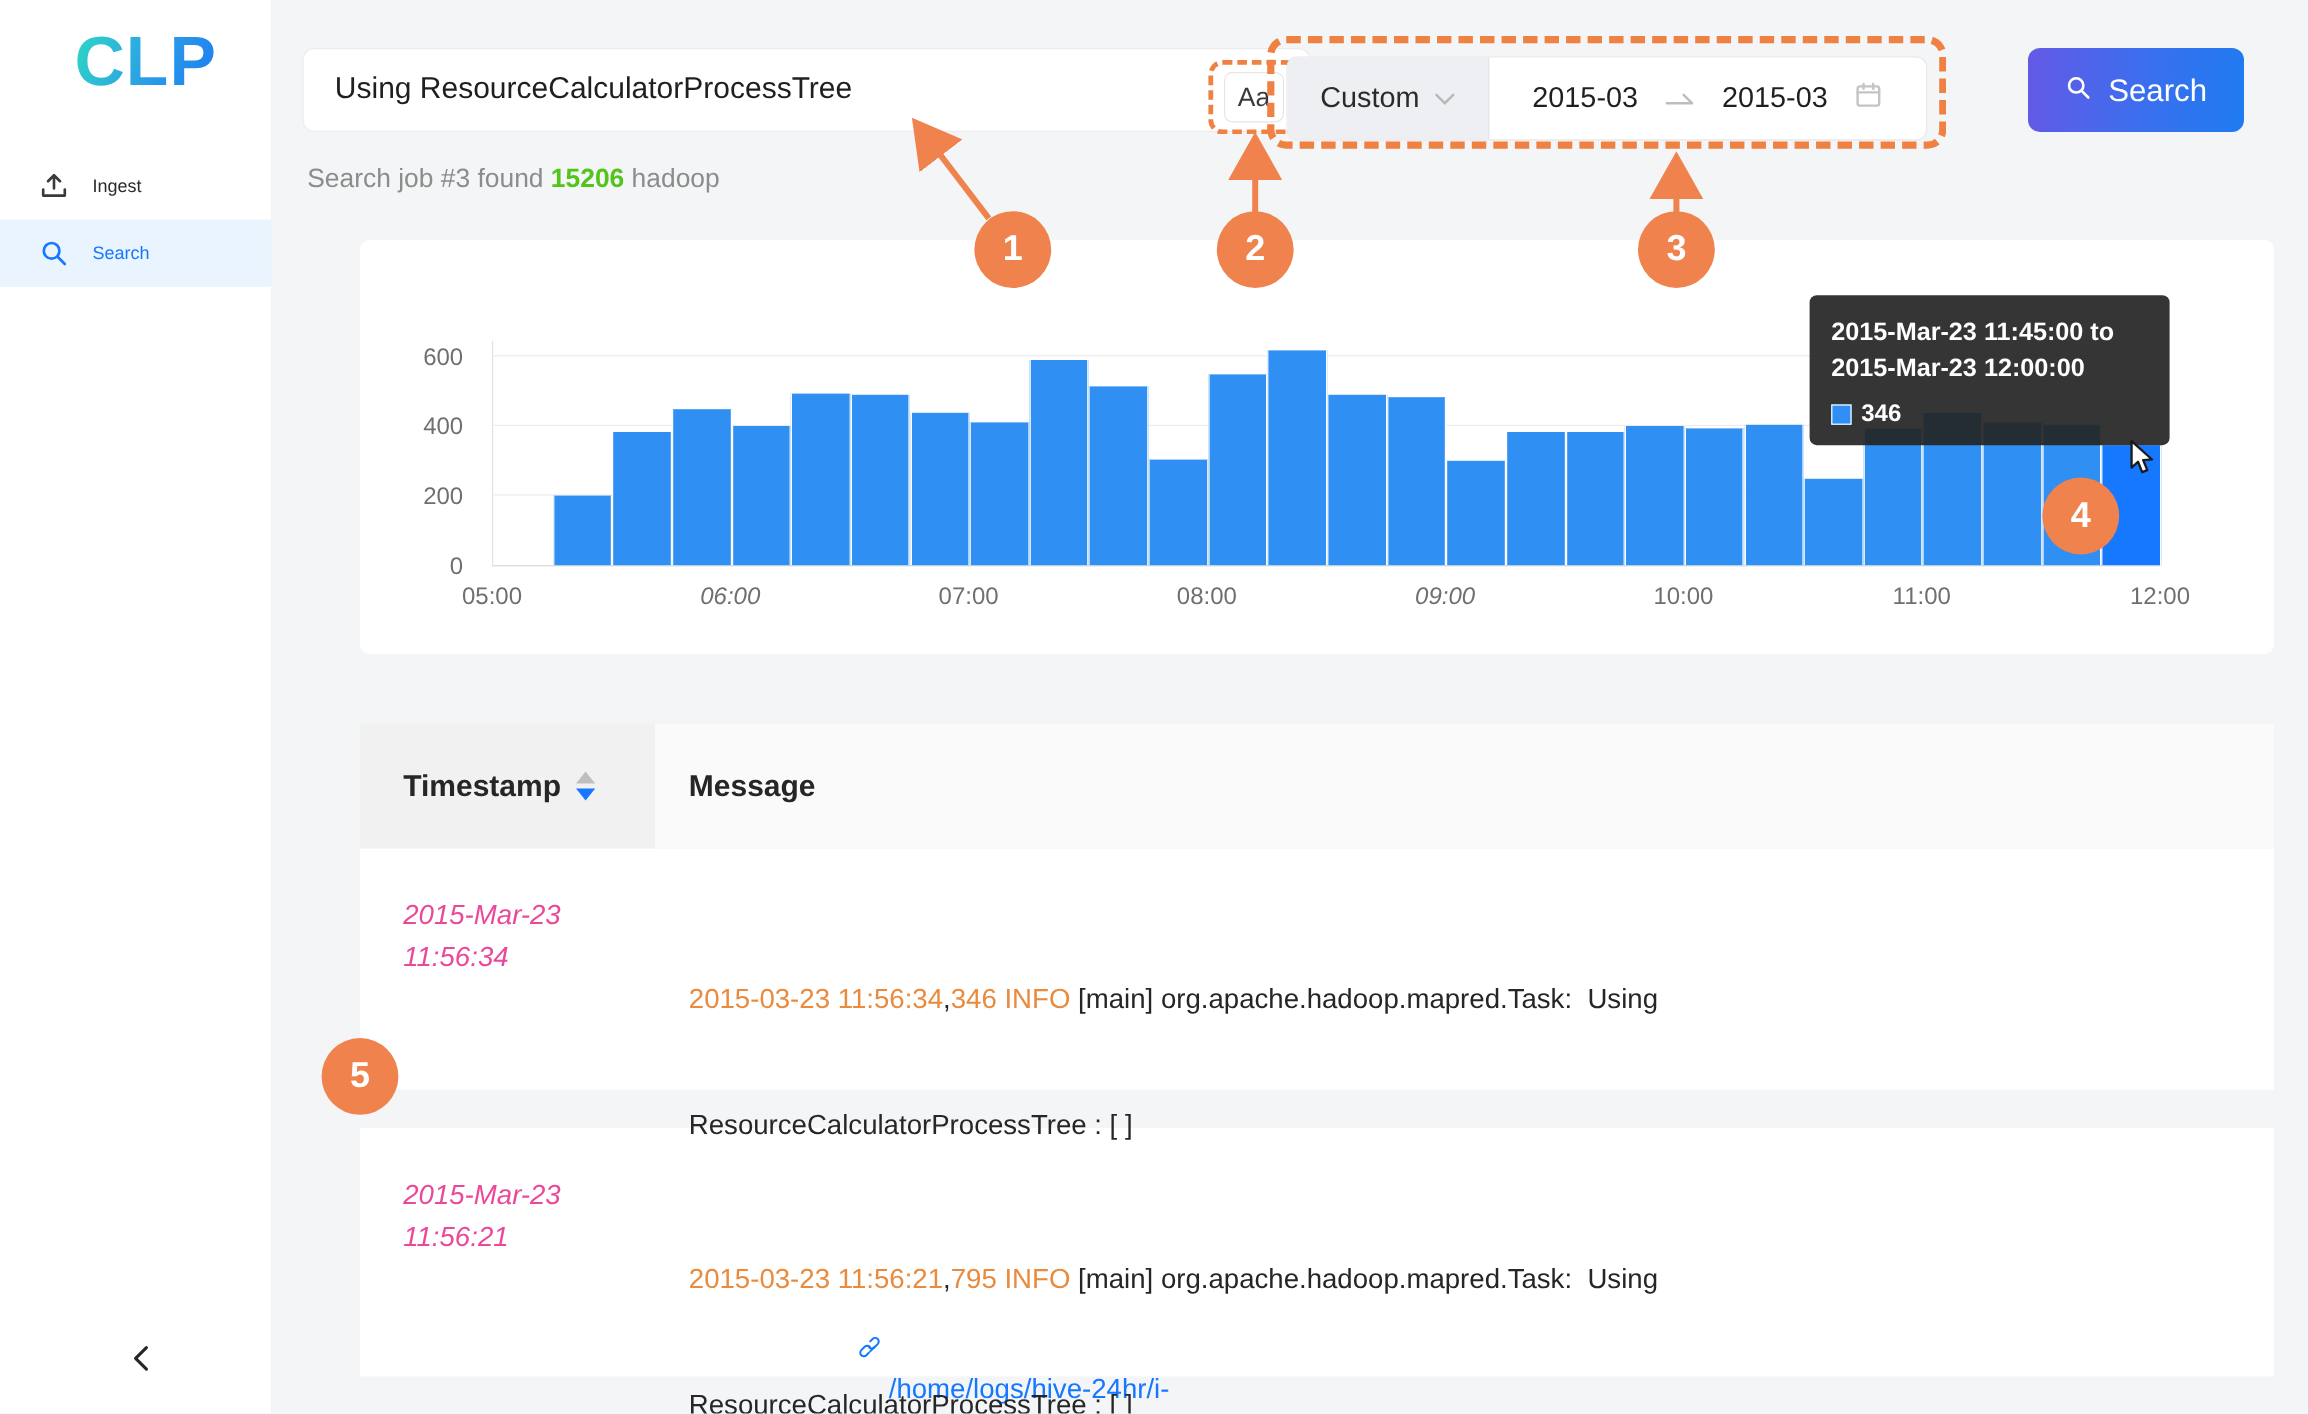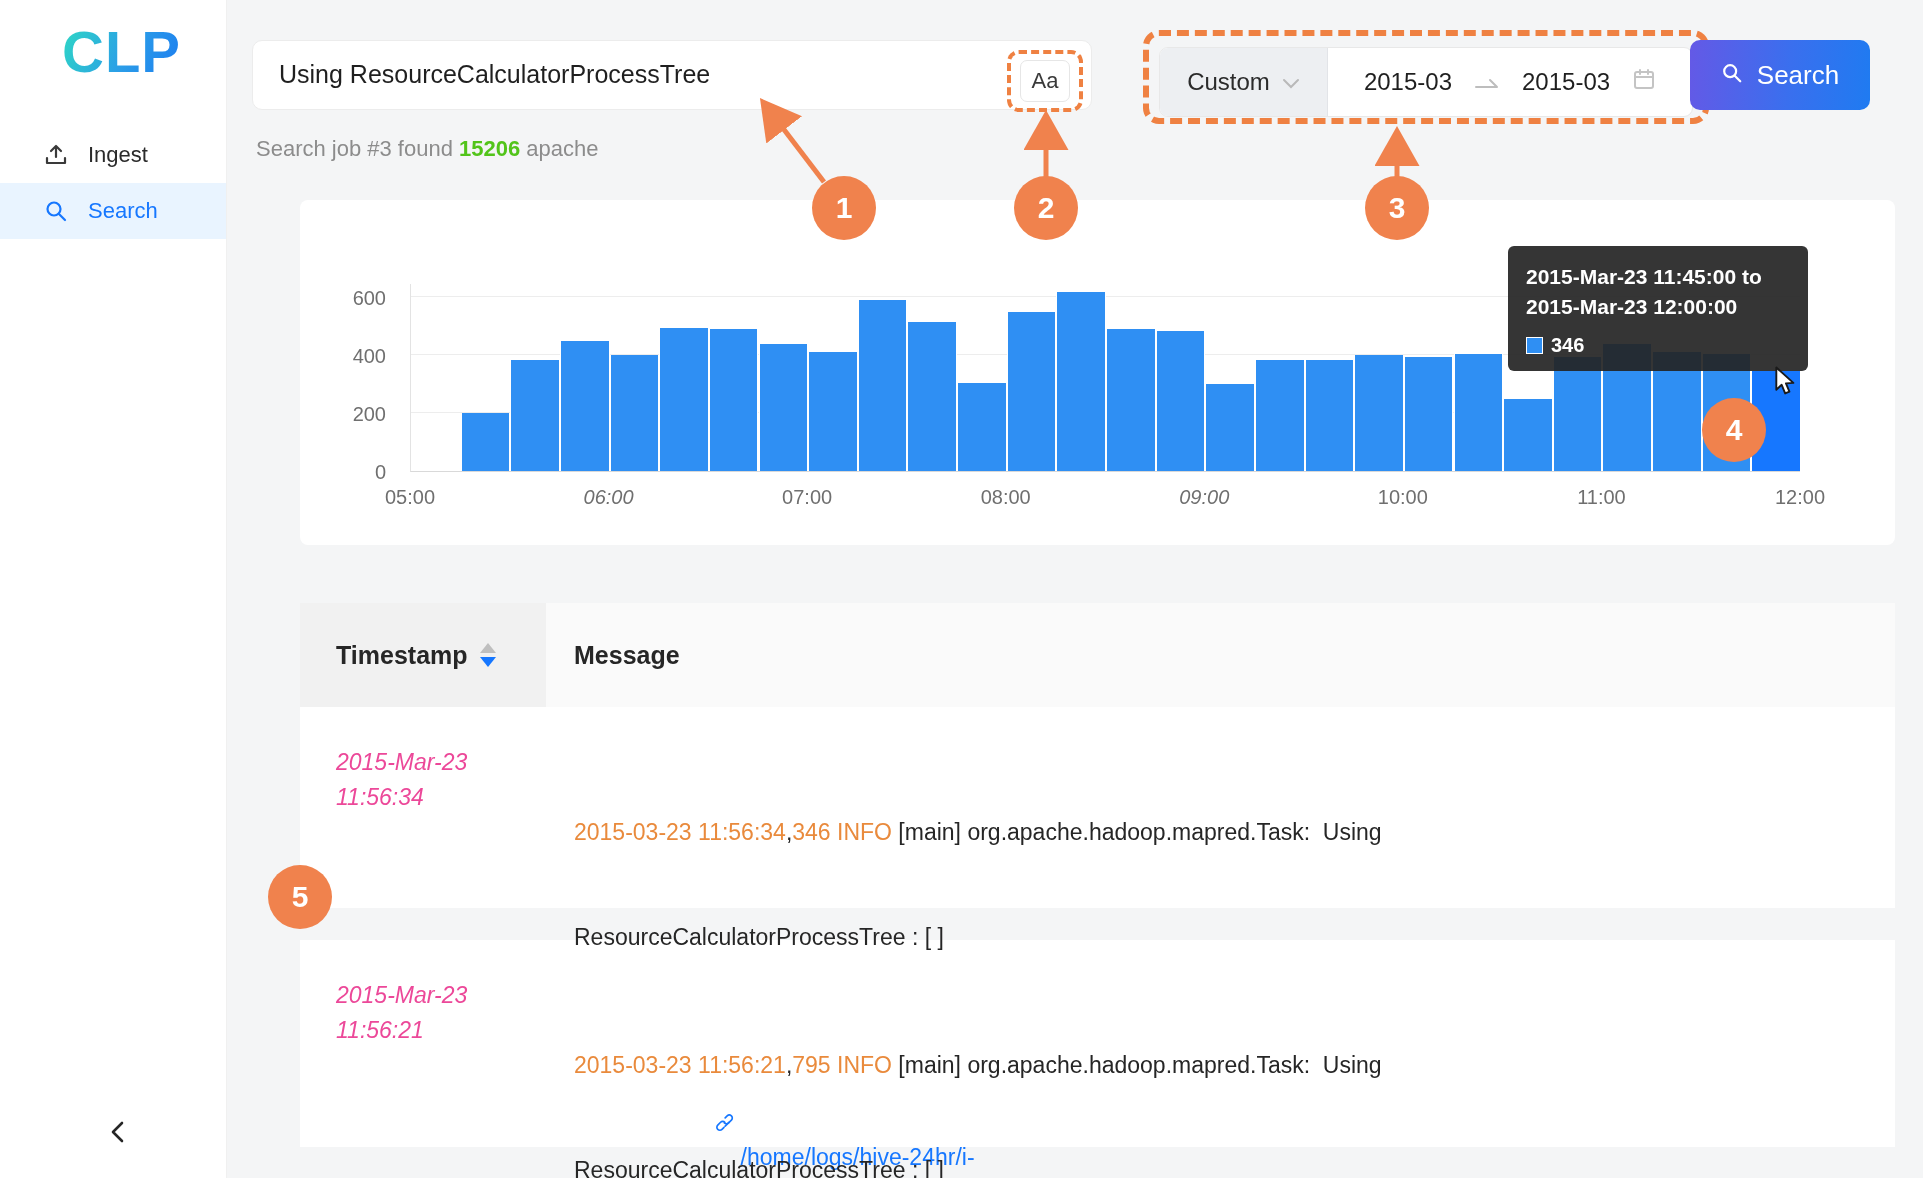--- a/index.html
+++ b/index.html
@@ -8,36 +8,36 @@
   .app { position:relative; width:1923px; height:1178px; }
 
   
   .sidebar { position:absolute; left:0; top:0; width:227px; height:1178px;
     background:#ffffff; border-right:1px solid #f0f0f0; z-index:5; }
   .logo { margin:18px 0 0 62px; font-size:58px; font-weight:700; letter-spacing:1px;
     background:linear-gradient(115deg,#2ed5c6 5%,#2b9de8 55%,#1c7df0 95%);
     -webkit-background-clip:text; background-clip:text; color:transparent; display:inline-block; }
   .nav { margin-top:42px; }
   .nav-item { height:56px; display:flex; align-items:center; gap:20px;
-    padding-left:44px; font-size:22px; color:#2b2b2b; cursor:pointer; }
+    padding-left:33px; font-size:15px; color:#2b2b2b; cursor:pointer; }
   .nav-item.active { background:#e9f4ff; color:#1677ff; }
   .nav-item .nicon { width:24px; height:24px; display:inline-flex; }
   .collapse-btn { position:absolute; left:100px; bottom:26px; width:36px; height:36px;
     display:flex; align-items:center; justify-content:center; cursor:pointer; }
 
   
   .search-input { position:absolute; left:252px; top:40px; width:840px; height:70px;
     background:#fff; border:1px solid #ececec; border-radius:10px; z-index:10; }
   .query-text { position:absolute; left:26px; top:19px; font-size:25px; color:#1f1f1f; white-space:nowrap; }
   .case-dotted { position:absolute; right:8px; top:9px; width:76px; height:62px;
     border:4px dashed #ef8142; border-radius:12px; display:flex; align-items:center; justify-content:center; }
   .case-btn { width:50px; height:42px; background:#fff; border:1px solid #e6e6e6; border-radius:7px;
     font-size:22px; color:#3a3a3a; display:flex; align-items:center; justify-content:center; cursor:pointer; }
 
-  .range-dotted { position:absolute; left:1143px; top:30px; width:566px; height:94px;
+  .range-dotted { position:absolute; left:1056px; top:30px; width:566px; height:94px;
     border:6px dashed #ef8142; border-radius:16px; z-index:10; }
   .range-control { position:absolute; left:10px; top:11px; width:534px; height:70px;
     background:#fff; border:1px solid #e8e8e8; border-radius:9px; display:flex; overflow:hidden; }
   .preset-seg { width:168px; background:#edeff2; border-right:1px solid #e2e4e8;
     display:flex; align-items:center; justify-content:center; gap:12px;
     font-size:24px; color:#2b2b2b; cursor:pointer; }
   .date-seg { flex:1; display:flex; align-items:center; justify-content:center; gap:22px;
     font-size:24px; color:#1f1f1f; cursor:text; }
 
   .search-btn { position:absolute; left:1690px; top:40px; width:180px; height:70px;
@@ -175,21 +175,21 @@
   <button class="search-btn">
     <span>
       <svg width="22" height="22" viewBox="0 0 24 24">
           <circle cx="10" cy="10" r="6.5" fill="none" stroke="#fff" stroke-width="2.4"></circle>
           <path d="M15 15 L21 21" stroke="#fff" stroke-width="2.4" stroke-linecap="round"></path>
         </svg>
     </span>
     <span>Search</span>
   </button>
 
-  <div class="status-line"><span>Search job #3 found </span><span class="count">15206</span><span> apache</span></div>
+  <div class="status-line"><span>Search job #3 found </span><span class="count">15206</span><span> hadoop</span></div>
 
   <div class="chart-card">
     <div class="y-axis" id="y-axis">
         <div class="ytick" style="bottom: -12px;">0</div>
         <div class="ytick" style="bottom: 45.8462px;">200</div>
         <div class="ytick" style="bottom: 103.692px;">400</div>
         <div class="ytick" style="bottom: 161.538px;">600</div>
       </div>
     <div class="plot" id="plot">
         <div class="gridline" style="bottom: 57.8462px;"></div>

